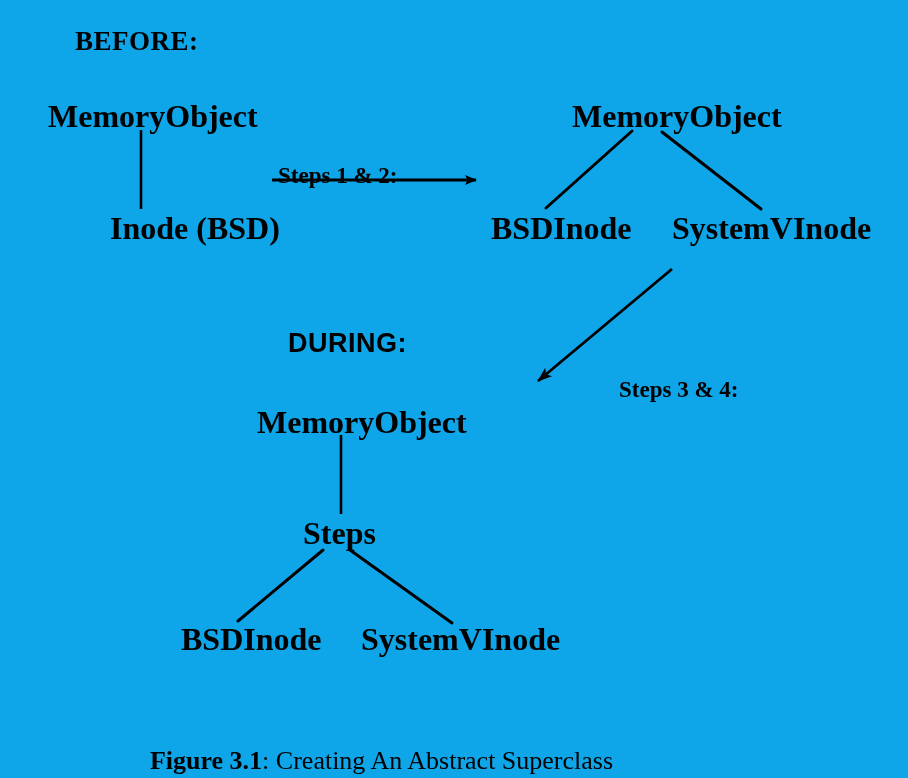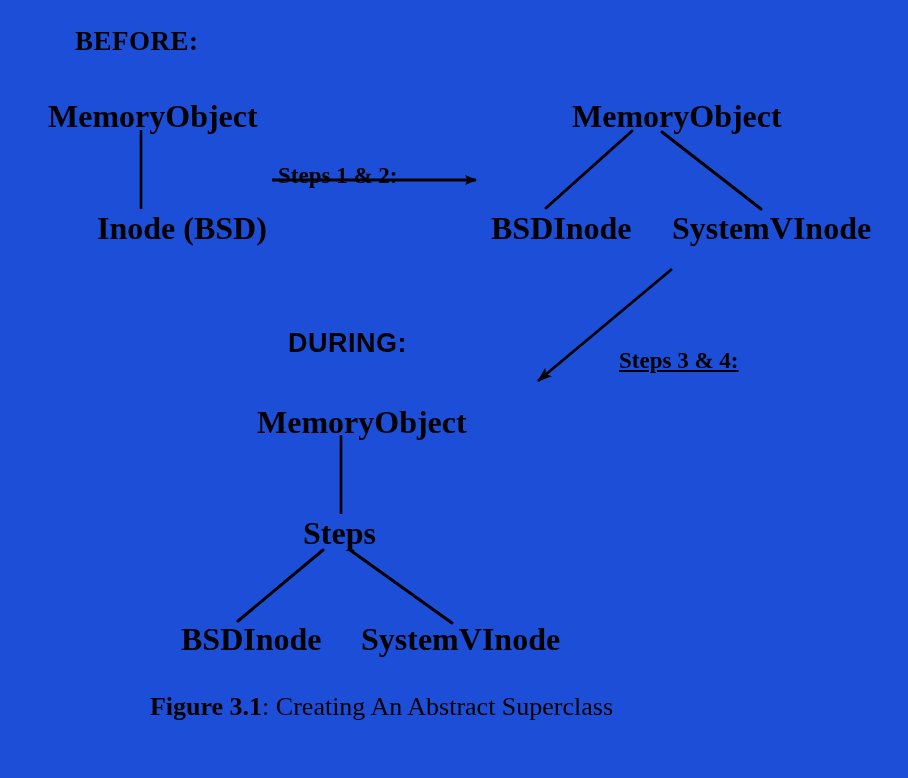--- a/index.html
+++ b/index.html
@@ -5,21 +5,21 @@
 <style>
   html, body {
     margin: 0;
     padding: 0;
     background: #ffffff;
   }
   #page {
     position: relative;
     width: 908px;
     height: 778px;
-    background: #1d4ed8;
+    background: #0ea5e9;
     overflow: hidden;
     font-family: "Liberation Serif", "DejaVu Serif", serif;
     color: #000000;
   }
   #edges {
     position: absolute;
     left: 0;
     top: 0;
     width: 908px;
     height: 778px;
@@ -54,21 +54,21 @@
   .steplabel {
     font-family: "Liberation Serif", "DejaVu Serif", serif;
     font-weight: bold;
     font-size: 23px;
     margin-top: 22px;
   }
   
   #caption {
     position: absolute;
     left: 0;
-    top: 692px;
+    top: 746px;
     width: 763px;
     text-align: center;
     font-family: "Liberation Serif", "DejaVu Serif", serif;
     font-size: 26px;
     color: #000000;
     white-space: nowrap;
   }
   #caption .cap-bold {
     font-weight: bold;
   }
@@ -102,32 +102,32 @@
 
     <line x1="341" y1="435" x2="341" y2="514" stroke="#000000" stroke-width="2.6" stroke-linecap="butt"></line>
     <line x1="323" y1="550" x2="238" y2="621" stroke="#000000" stroke-width="3" stroke-linecap="round"></line>
     <line x1="350" y1="550" x2="452" y2="623" stroke="#000000" stroke-width="3" stroke-linecap="round"></line>
   </svg>
 
   <div class="lbl heading-serif" style="left:75px; top:28px;">BEFORE:</div>
 
   <div class="lbl node" style="left:48px; top:100px;">MemoryObject</div>
 
-  <div class="lbl node" style="left:97px; top:212px;">Inode (BSD)</div>
+  <div class="lbl node" style="left:110px; top:212px;">Inode (BSD)</div>
 
   <div class="lbl steplabel" style="left:278px; top:142px;">Steps 1 &amp; 2:</div>
 
 
   <div class="lbl node" style="left:572px; top:100px;">MemoryObject</div>
 
   <div class="lbl node" style="left:491px; top:212px;">BSDInode</div>
 
   <div class="lbl node" style="left:672px; top:212px;">SystemVInode</div>
 
-  <div class="lbl steplabel" style="left:619px; top:327px;text-decoration:underline;">Steps 3 &amp; 4:</div>
+  <div class="lbl steplabel" style="left:619px; top:356px;">Steps 3 &amp; 4:</div>
 
   <div class="lbl heading-sans" style="left:288px; top:330px;">DURING:</div>
 
   <div class="lbl node" style="left:257px; top:406px;">MemoryObject</div>
 
   <div class="lbl node" style="left:303px; top:517px;">Steps</div>
 
   <div class="lbl node" style="left:181px; top:623px;">BSDInode</div>
 
   <div class="lbl node" style="left:361px; top:623px;">SystemVInode</div>

